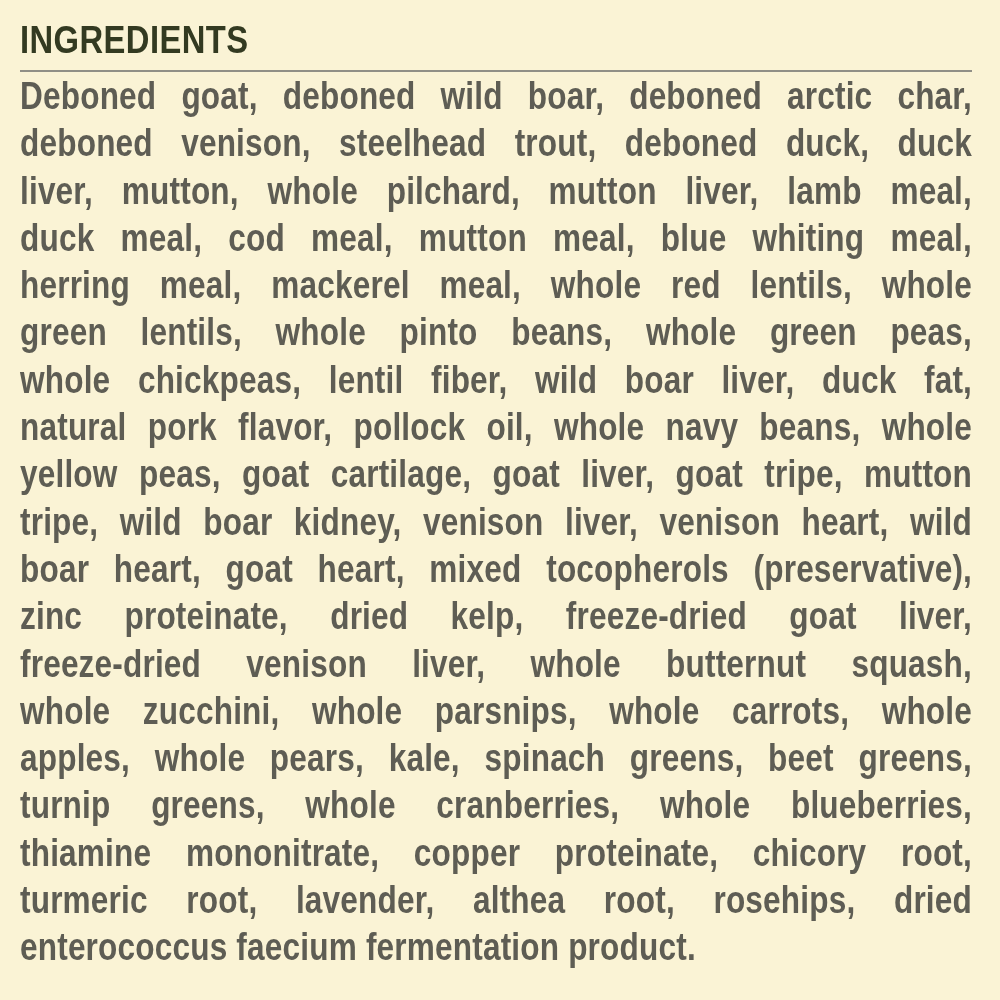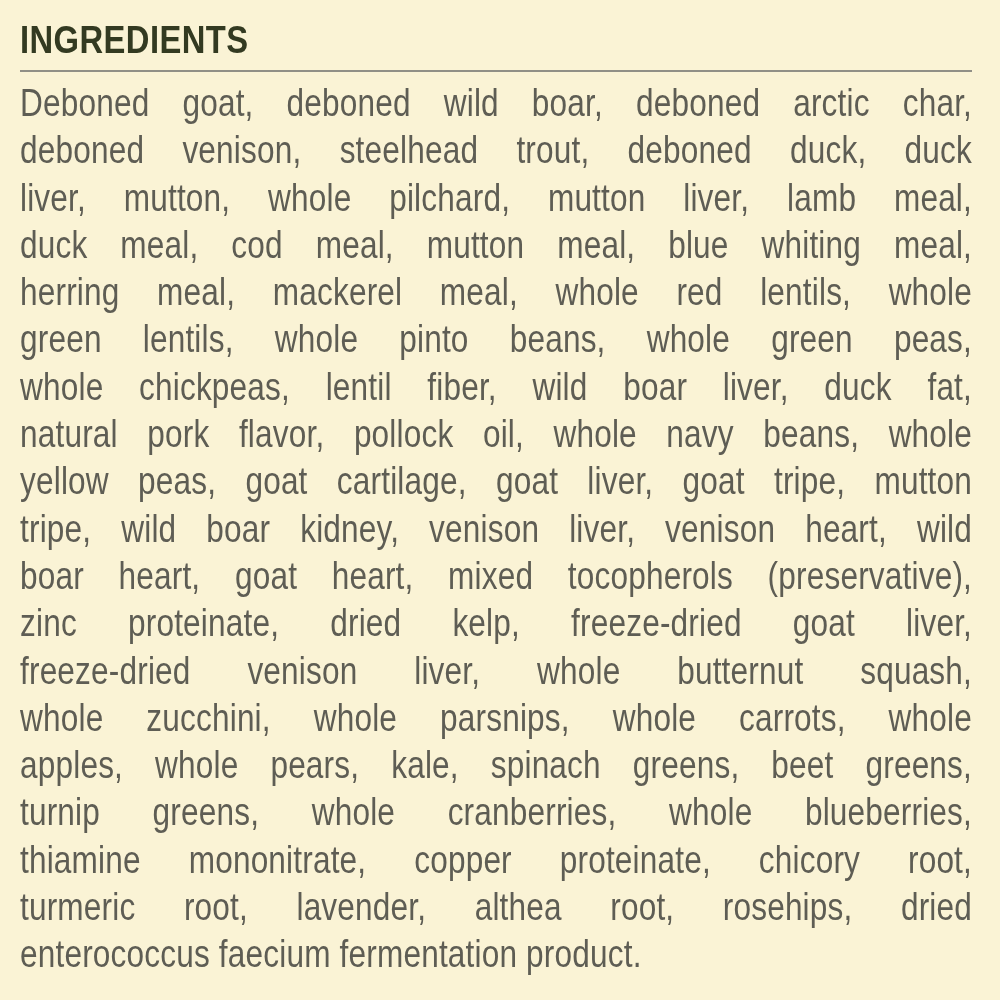--- a/index.html
+++ b/index.html
@@ -32,22 +32,22 @@
     white-space: nowrap;
     margin: 0;
   }
   .divider {
     border: none;
     border-top: 2px solid #908F86;
     margin: 10px 0 0 0;
     width: 952px;
   }
   .body-lines {
-    margin-top: 7px;
     width: 952px;
+    font-weight: bold;
   }
   .ingredient-line {
     width: 1160px;               
     transform: scaleX(0.8207);
     transform-origin: 0 0;
     font-size: 38.5px;
     line-height: 47.3px;
     height: 47.3px;
     letter-spacing: 0.2px;
     color: #5E5D54;

